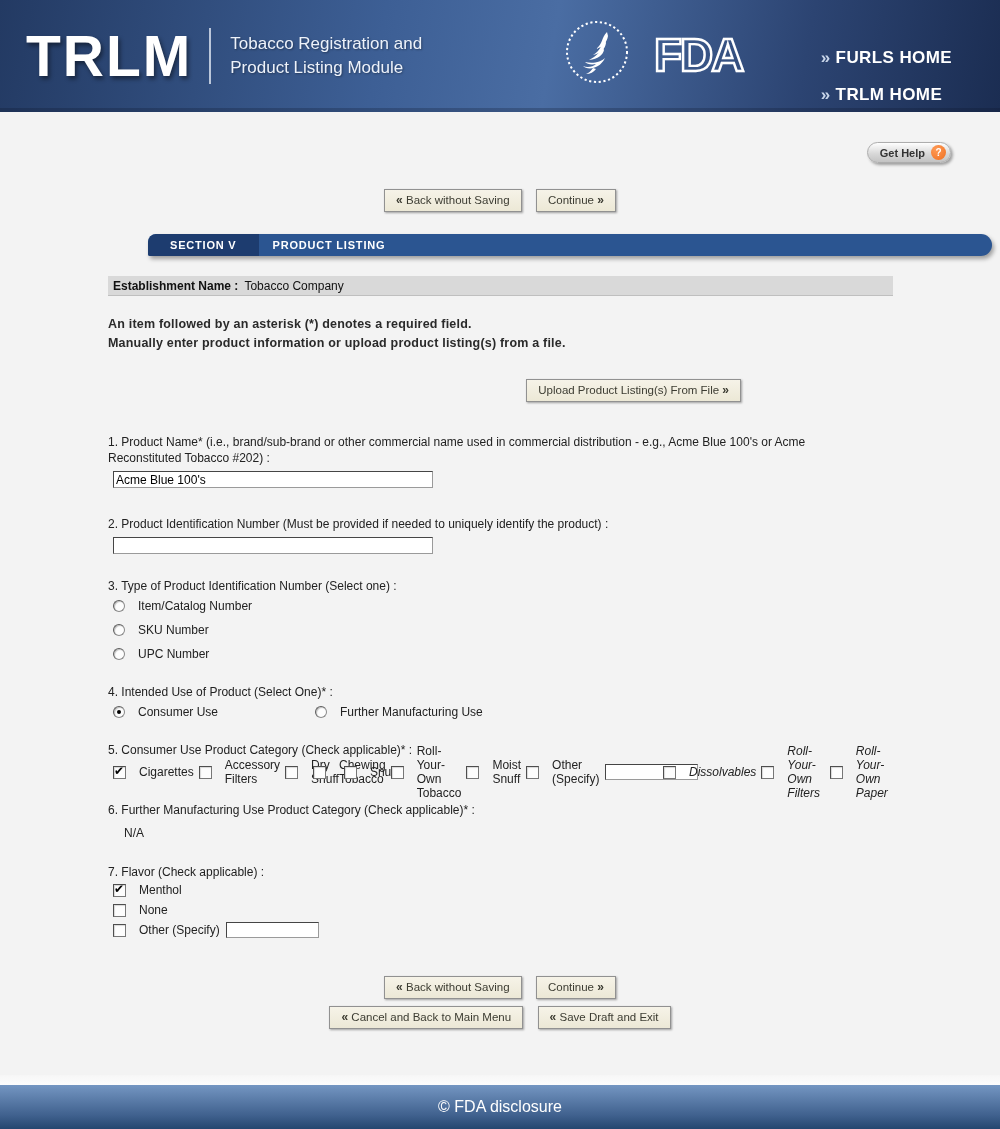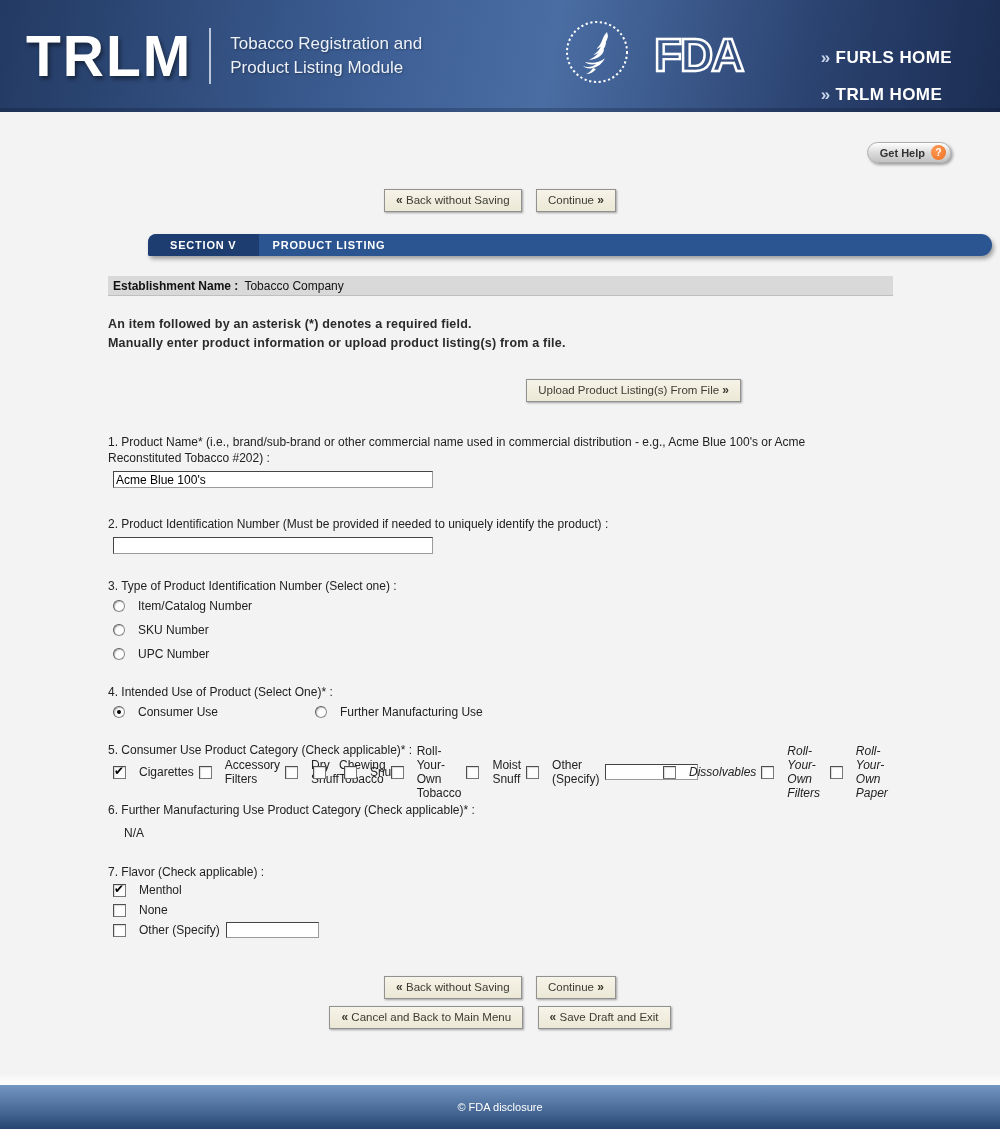--- a/index.html
+++ b/index.html
@@ -119,21 +119,21 @@
   .na-text { margin:8px 0 0 16px; }
   .q7 .opt-row { height:20px; }
 
   
   .pre-footer { position:absolute; left:0; right:0; bottom:44px; height:10px; background:linear-gradient(#f6f6f6,#fdfdfd); }
   .footer {
     position:absolute; left:0; right:0; bottom:0; height:44px;
     background:linear-gradient(#7496c2,#3f608d 70%,#24466f);
     display:flex; align-items:center; justify-content:center;
   }
-  .footer-text { color:#fff; font-size:11px; }
+  .footer-text { color:#fff; font-size:16px; }
 </style>
 </head>
 <body>
 
 <div class="page">
 
   <div class="header">
     <div class="logo-trlm">TRLM</div>
     <div class="logo-divider"></div>
     <div class="header-title">

